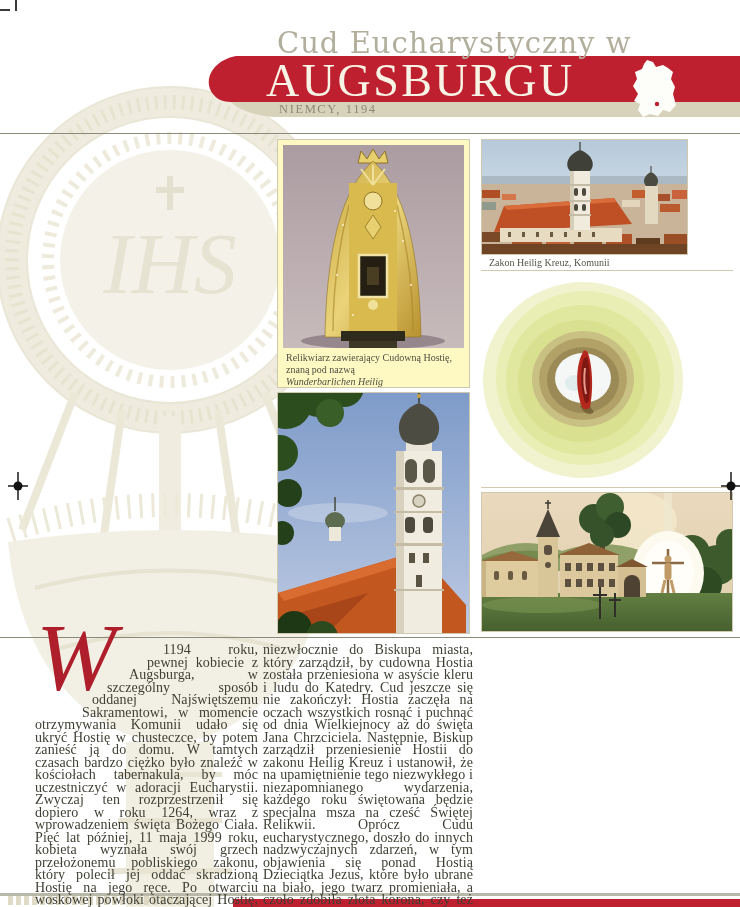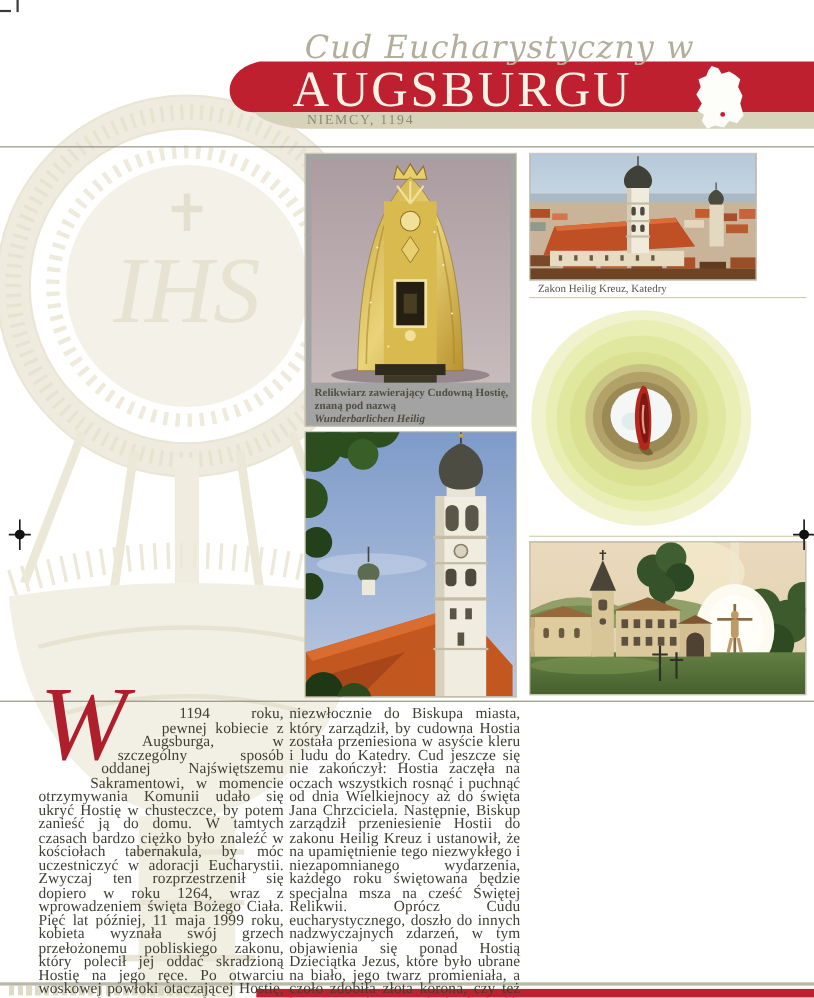--- a/index.html
+++ b/index.html
@@ -16,29 +16,29 @@
   .ghost-strip{position:absolute;left:8px;top:896px;width:182px;height:9px;opacity:.8;
       background:repeating-linear-gradient(90deg,#d9d3b9 0 5px,rgba(255,255,255,0) 5px 8px);
       filter:blur(.5px);}
 
   
   .crop-v{position:absolute;left:15px;top:0;width:2px;height:11px;background:#3a3a3a;}
   .crop-h{position:absolute;left:0;top:9px;width:10px;height:2px;background:#3a3a3a;}
 
   
   .script-title{position:absolute;left:277px;top:26px;z-index:3;
-      font-family:"DejaVu Serif",serif;font-style:italic;font-size:29px;
+      font-family:"DejaVu Serif",serif;font-size:29px;
       color:#b2ae9c;letter-spacing:1px;white-space:nowrap;}
   .banner-svg{position:absolute;left:0;top:0;z-index:2;}
 
   
   .watermark{position:absolute;left:-20px;top:48px;z-index:0;}
 
   
-  .figblock{position:absolute;background:#a3a3a3;border:1px solid #cfc9b0;box-sizing:border-box;font-weight:bold;}
+  .figblock{position:absolute;background:#fef9c3;border:1px solid #cfc9b0;box-sizing:border-box;}
   .sep{position:absolute;left:481px;width:252px;height:1px;background:#cfc9b0;}
   .caption{font-family:"Liberation Serif",serif;font-size:10px;line-height:12px;color:#4f4e40;}
   .caption i{font-style:italic;}
   .cityscape-caption{position:absolute;left:489px;top:257px;font-size:10px;color:#55544a;}
 
   
   .col{position:absolute;top:644px;text-align:justify;font-size:14px;line-height:12.5px;
        letter-spacing:.1px;color:#3e3e34;z-index:2;}
   .col1{left:35px;width:223px;}
   .col2{left:263px;width:210px;}
@@ -245,21 +245,21 @@
           <rect x="92" y="64" width="4" height="7" rx="2"></rect>
           <rect x="100" y="64" width="4" height="7" rx="2"></rect>
         </g>
       <path d="M98,10 C110,14 114,25 108,31 L88,31 C82,25 86,14 98,10 Z" fill="#3f4038"></path>
       <line x1="98" y1="10" x2="98" y2="2" stroke="#3a3a32" stroke-width="1.2"></line>
       <rect x="163" y="46" width="13" height="38" fill="#e3d9c0"></rect>
       <path d="M169,32 C176,35 178,42 174,46 L164,46 C160,42 162,35 169,32 Z" fill="#4a4a40"></path>
       <line x1="169" y1="32" x2="169" y2="26" stroke="#3a3a32" stroke-width="1"></line>
     </svg>
   </div>
-  <div class="cityscape-caption">Zakon Heilig Kreuz, Katedry</div>
+  <div class="cityscape-caption">Zakon Heilig Kreuz, Komunii</div>
   <div class="sep" style="top:270px;"></div>
 
   <div class="abs" style="left:480px;top:276px;width:253px;height:208px;background:#fff;">
     <svg width="253" height="208">
       <ellipse cx="103" cy="104" rx="100" ry="98" fill="#f1f3cf"></ellipse>
       <ellipse cx="105" cy="102" rx="89" ry="87" fill="#e9eeb4"></ellipse>
       <ellipse cx="103" cy="104" rx="77" ry="75" fill="#e0e79e"></ellipse>
       <ellipse cx="101" cy="105" rx="63" ry="61" fill="#d9e190"></ellipse>
       <ellipse cx="103" cy="103" rx="51" ry="48" fill="#c9c183"></ellipse>
       <ellipse cx="103" cy="103" rx="44" ry="41" fill="#b3a268"></ellipse>

